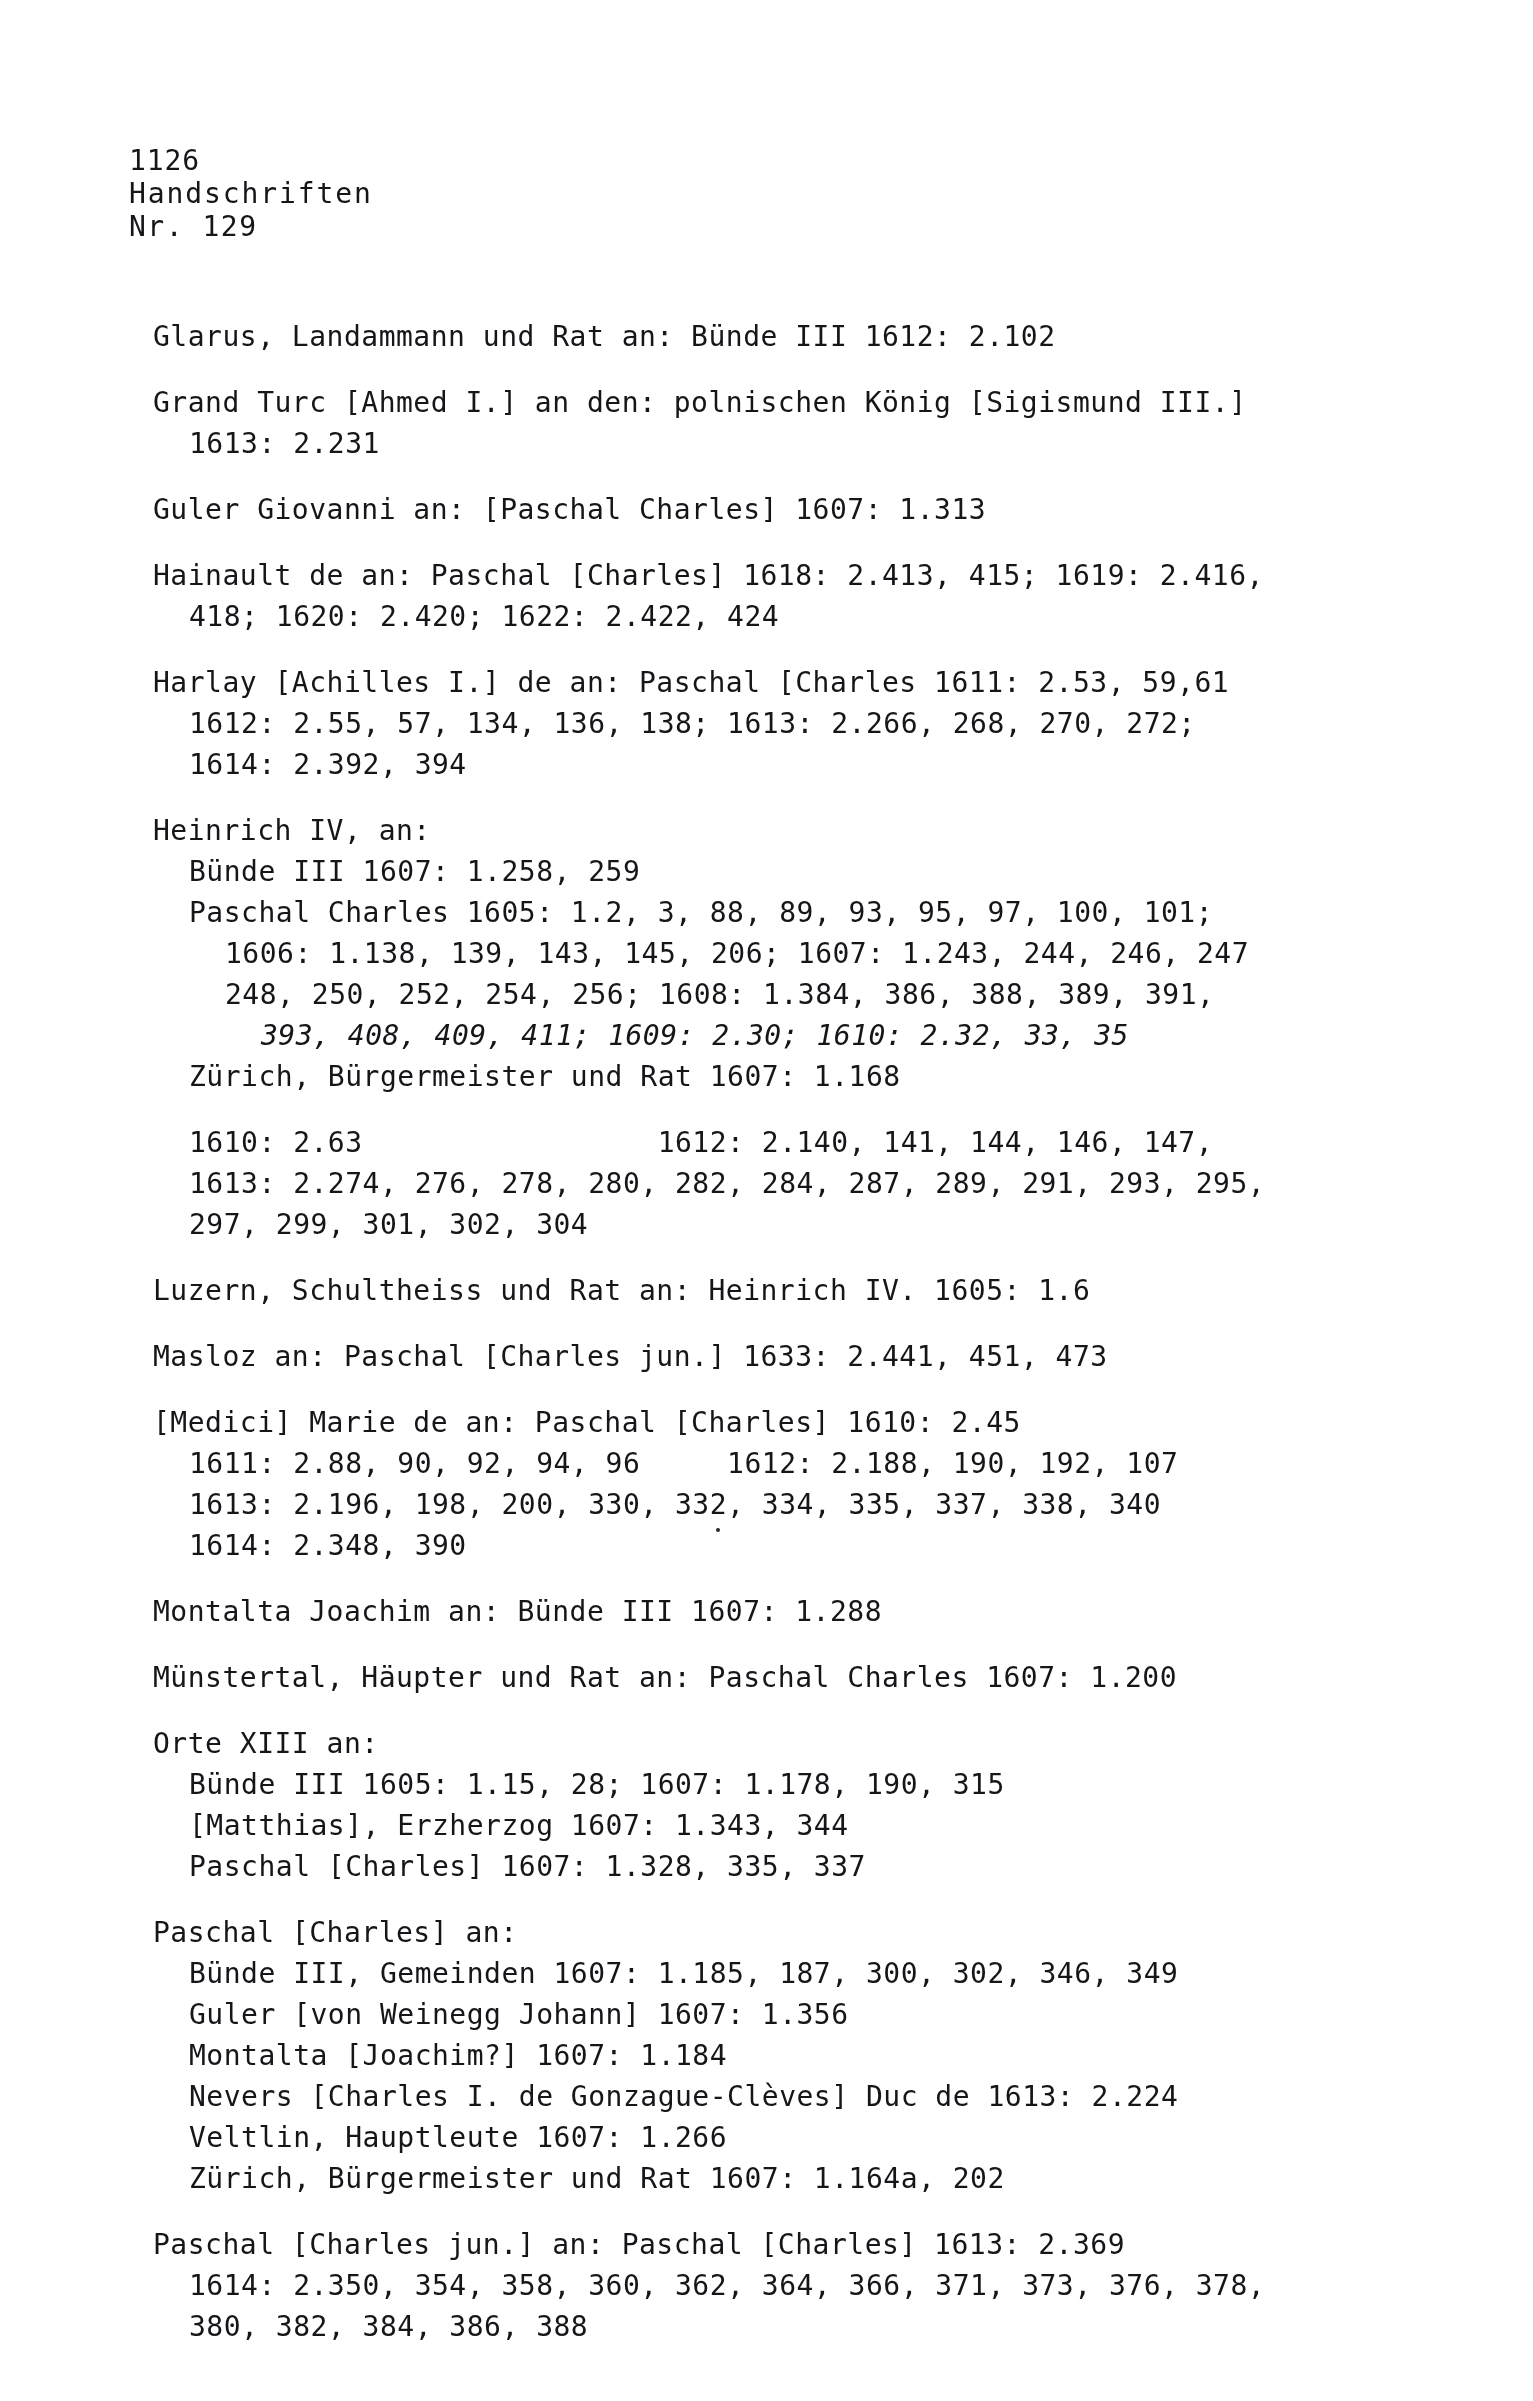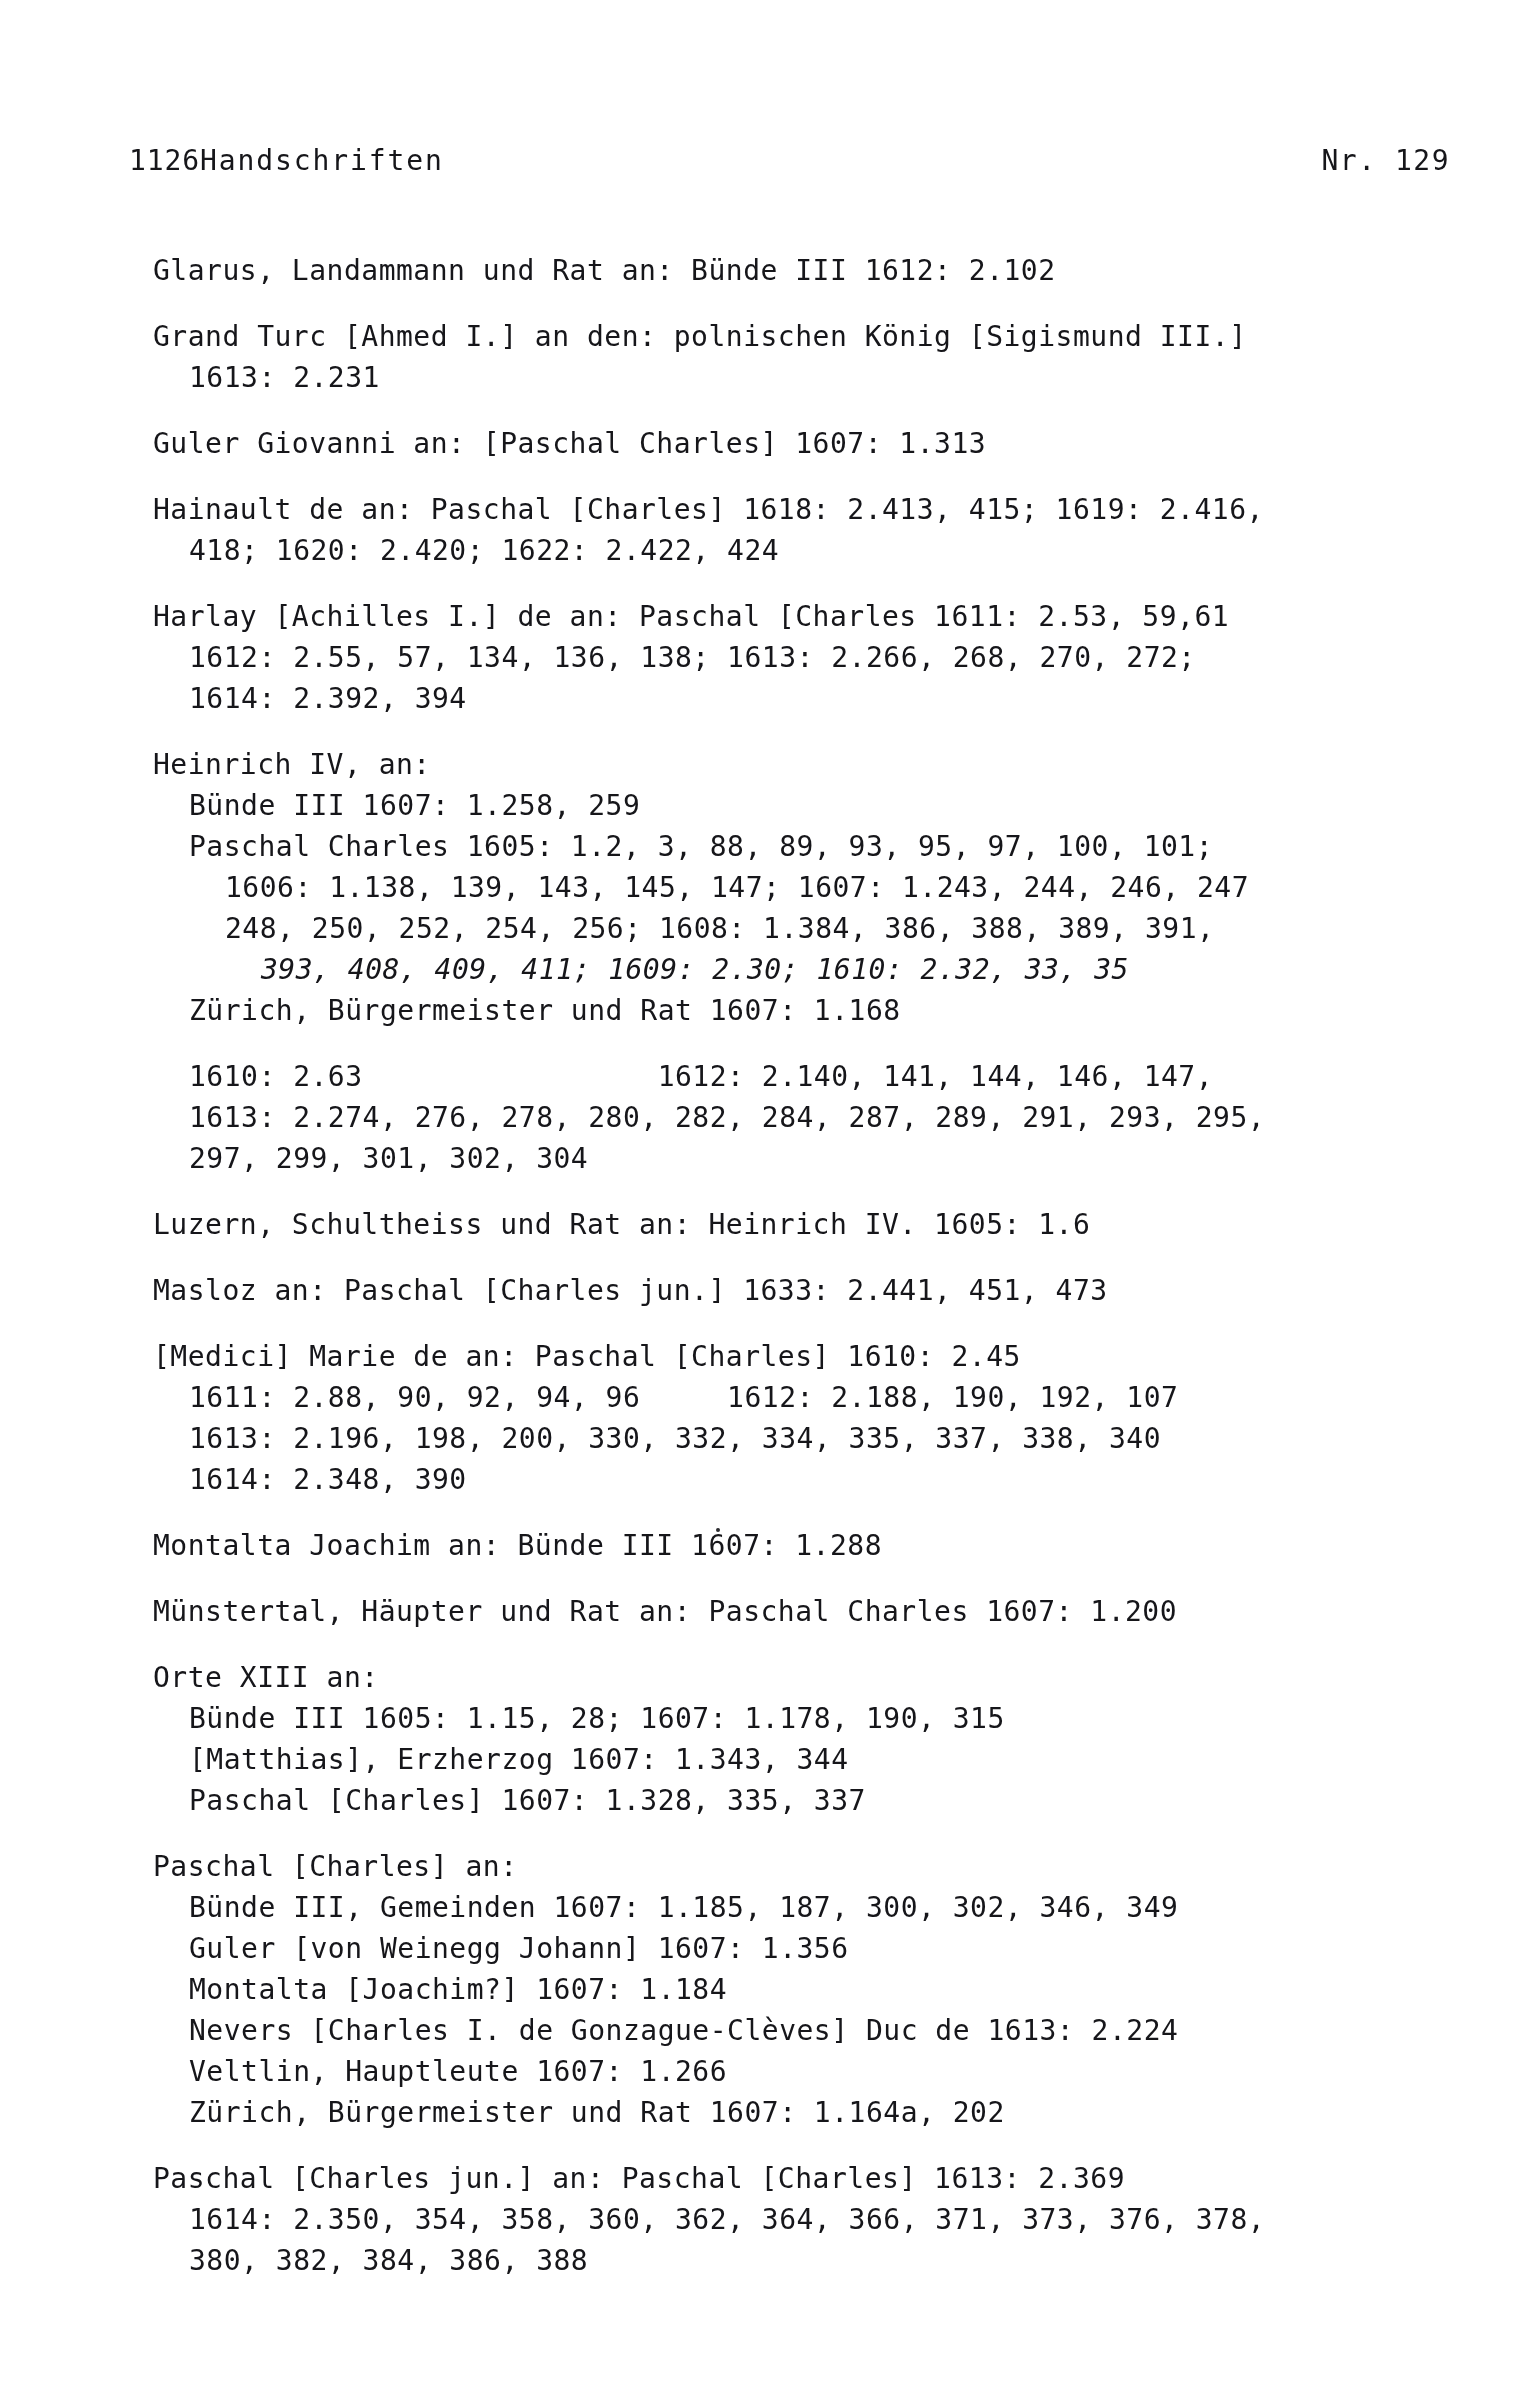--- a/index.html
+++ b/index.html
@@ -17,24 +17,25 @@
     position: relative;
     width: 1534px;
     min-height: 2401px;
     box-sizing: border-box;
     padding: 0;
   }
   .header {
     position: relative;
     display: flex;
     align-items: baseline;
-    margin: 144px 0 0 0;
+    margin: 144px 12px 0 0;
     padding: 0 84px 0 129px;
     font-size: 28px;
     letter-spacing: 0.9px;
+    flex-direction: column;
   }
   .header .folio {
     flex: 0 0 auto;
     white-space: pre;
   }
   .header .doc-title {
     flex: 1 1 auto;
     text-align: left;
     white-space: pre;
     letter-spacing: 1.9px;
@@ -102,21 +103,21 @@
       </div>
       <div class="entry">
         <div class="line ind1">Harlay [Achilles I.] de an: Paschal [Charles 1611: 2.53, 59,61</div>
         <div class="line ind2">1612: 2.55, 57, 134, 136, 138; 1613: 2.266, 268, 270, 272;</div>
         <div class="line ind2">1614: 2.392, 394</div>
       </div>
       <div class="entry">
         <div class="line ind1">Heinrich IV, an:</div>
         <div class="line ind2">Bünde III 1607: 1.258, 259</div>
         <div class="line ind2">Paschal Charles 1605: 1.2, 3, 88, 89, 93, 95, 97, 100, 101;</div>
-        <div class="line ind3">1606: 1.138, 139, 143, 145, 147; 1607: 1.243, 244, 246, 247</div>
+        <div class="line ind3">1606: 1.138, 139, 143, 145, 206; 1607: 1.243, 244, 246, 247</div>
         <div class="line ind3">248, 250, 252, 254, 256; 1608: 1.384, 386, 388, 389, 391,</div>
         <div class="line ind4">393, 408, 409, 411; 1609: 2.30; 1610: 2.32, 33, 35</div>
         <div class="line ind2">Zürich, Bürgermeister und Rat 1607: 1.168</div>
       </div>
       <div class="entry">
         <div class="line ind2">1610: 2.63                 1612: 2.140, 141, 144, 146, 147,</div>
         <div class="line ind2">1613: 2.274, 276, 278, 280, 282, 284, 287, 289, 291, 293, 295,</div>
         <div class="line ind2">297, 299, 301, 302, 304</div>
       </div>
       <div class="entry">

